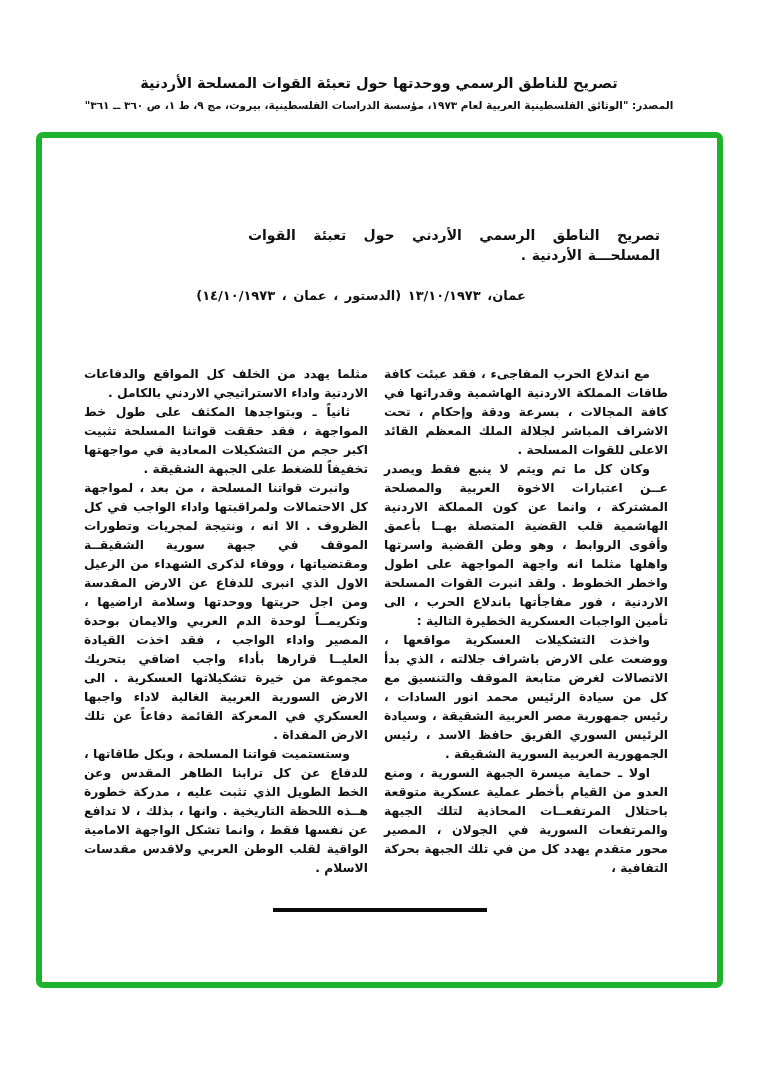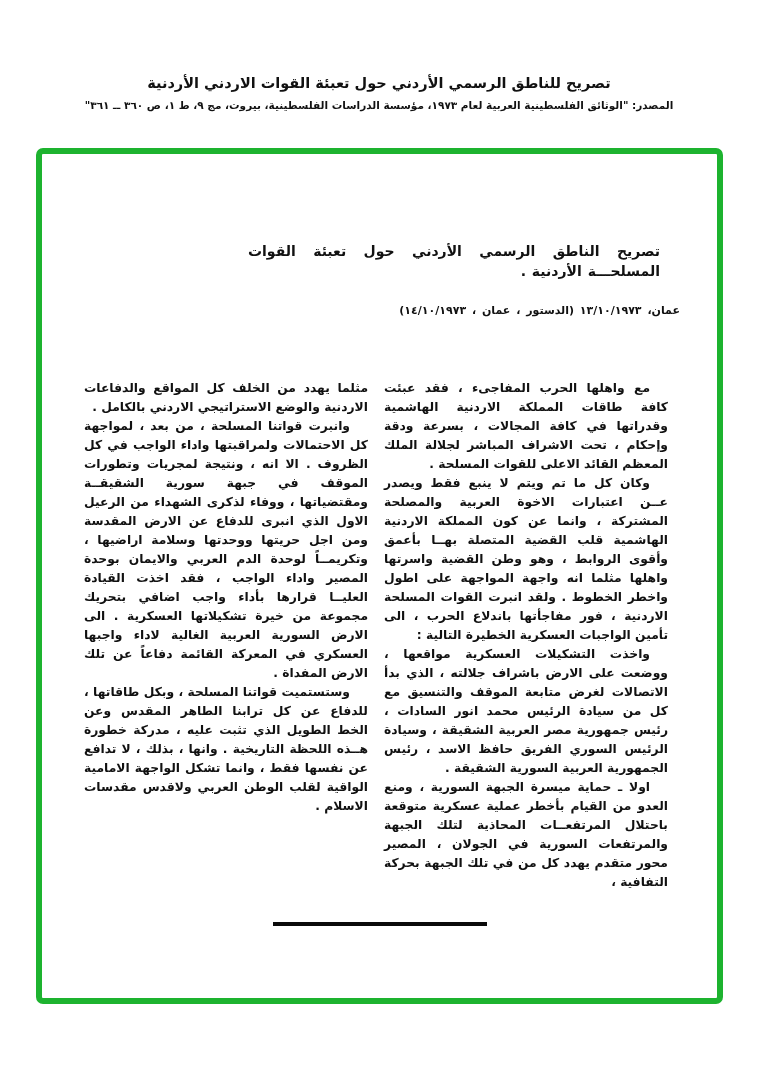--- a/index.html
+++ b/index.html
@@ -27,21 +27,21 @@
   }
   .top-source {
     margin-top: 7px;
     font-size: 10.5px;
     font-weight: 700;
     letter-spacing: 0.2px;
   }
   .green-frame {
     position: absolute;
     left: 36px;
-    top: 148px;
+    top: 132px;
     width: 687px;
     height: 856px;
     border: 6px solid #1db32f;
     border-radius: 7px;
     box-sizing: border-box;
     background: #ffffff;
   }
   .doc {
     direction: rtl;
     position: relative;
@@ -52,23 +52,24 @@
     margin: 88px 57px 0 0;
     width: 412px;
     font-size: 14px;
     line-height: 19.5px;
     font-weight: 700;
     text-align: justify;
     word-spacing: 1px;
   }
   .doc-dateline {
     margin: 23px 37px 0 0;
-    font-size: 11px;
+    font-size: 13px;
     font-weight: 700;
     word-spacing: 2px;
+    text-align: center;
   }
   .doc-columns {
     display: flex;
     gap: 16px;
     margin: 62px 49px 0 42px;
   }
   .col {
     flex: 1 1 0;
     font-size: 12.3px;
     line-height: 19px;
@@ -86,36 +87,37 @@
     width: 214px;
     height: 4px;
     background: #0a0a0a;
     margin: 30px auto 0 auto;
   }
 </style>
 </head>
 <body>
 
 <div class="page-header">
-  <div class="top-title">تصريح للناطق الرسمي الأردني حول تعبئة القوات الاردني الأردنية</div>
+  <div class="top-title">تصريح للناطق الرسمي ووحدتها حول تعبئة القوات المسلحة الأردنية</div>
   <div class="top-source">المصدر: "الوثائق الفلسطينية العربية لعام ١٩٧٣، مؤسسة الدراسات الفلسطينية، بيروت، مج ٩، ط ١، ص ٣٦٠ ــ ٣٦١"</div>
 </div>
 
 <div class="green-frame">
   <div class="doc">
     <div class="doc-heading">تصريح الناطق الرسمي الأردني حول تعبئة القوات المسلحـــة الأردنية .</div>
     <div class="doc-dateline">عمان، ١٣/١٠/١٩٧٣ (الدستور ، عمان ، ١٤/١٠/١٩٧٣)</div>
     <div class="doc-columns">
       <div class="col col-right">
-          <p>مع واهلها الحرب المفاجىء ، فقد عبئت كافة طاقات المملكة الاردنية الهاشمية وقدراتها في كافة المجالات ، بسرعة ودقة وإحكام ، تحت الاشراف المباشر لجلالة الملك المعظم القائد الاعلى للقوات المسلحة .</p>
+          <p>مع اندلاع الحرب المفاجىء ، فقد عبئت كافة طاقات المملكة الاردنية الهاشمية وقدراتها في كافة المجالات ، بسرعة ودقة وإحكام ، تحت الاشراف المباشر لجلالة الملك المعظم القائد الاعلى للقوات المسلحة .</p>
           <p>وكان كل ما تم ويتم لا ينبع فقط ويصدر عــن اعتبارات الاخوة العربية والمصلحة المشتركة ، وانما عن كون المملكة الاردنية الهاشمية قلب القضية المتصلة بهــا بأعمق وأقوى الروابط ، وهو وطن القضية واسرتها واهلها مثلما انه واجهة المواجهة على اطول واخطر الخطوط . ولقد انبرت القوات المسلحة الاردنية ، فور مفاجأتها باندلاع الحرب ، الى تأمين الواجبات العسكرية الخطيرة التالية :</p>
           <p>واخذت التشكيلات العسكرية مواقعها ، ووضعت على الارض باشراف جلالته ، الذي بدأ الاتصالات لغرض متابعة الموقف والتنسيق مع كل من سيادة الرئيس محمد انور السادات ، رئيس جمهورية مصر العربية الشقيقة ، وسيادة الرئيس السوري الفريق حافظ الاسد ، رئيس الجمهورية العربية السورية الشقيقة .</p>
           <p>اولا ـ حماية ميسرة الجبهة السورية ، ومنع العدو من القيام بأخطر عملية عسكرية متوقعة باحتلال المرتفعــات المحاذية لتلك الجبهة والمرتفعات السورية في الجولان ، المصير محور متقدم يهدد كل من في تلك الجبهة بحركة التفافية ،</p>
         </div>
       <div class="col col-left">
-          <p>مثلما يهدد من الخلف كل المواقع والدفاعات الاردنية والوضع الاستراتيجي الاردني بالكامل .</p>
+          <p>مثلما يهدد من الخلف كل المواقع والدفاعات الاردنية واداء الاستراتيجي الاردني بالكامل .</p>
+          <p>ثانياً ـ وبتواجدها المكثف على طول خط المواجهة ، فقد حققت قواتنا المسلحة تثبيت اكبر حجم من التشكيلات المعادية في مواجهتها تخفيفاً للضغط على الجبهة الشقيقة .</p>
           <p>وانبرت قواتنا المسلحة ، من بعد ، لمواجهة كل الاحتمالات ولمراقبتها واداء الواجب في كل الظروف . الا انه ، ونتيجة لمجريات وتطورات الموقف في جبهة سورية الشقيقــة ومقتضياتها ، ووفاء لذكرى الشهداء من الرعيل الاول الذي انبرى للدفاع عن الارض المقدسة ومن اجل حريتها ووحدتها وسلامة اراضيها ، وتكريمــاً لوحدة الدم العربي والايمان بوحدة المصير واداء الواجب ، فقد اخذت القيادة العليــا قرارها بأداء واجب اضافي بتحريك مجموعة من خيرة تشكيلاتها العسكرية . الى الارض السورية العربية الغالية لاداء واجبها العسكري في المعركة القائمة دفاعاً عن تلك الارض المفداة .</p>
           <p>وستستميت قواتنا المسلحة ، وبكل طاقاتها ، للدفاع عن كل ترابنا الطاهر المقدس وعن الخط الطويل الذي تثبت عليه ، مدركة خطورة هــذه اللحظة التاريخية . وانها ، بذلك ، لا تدافع عن نفسها فقط ، وانما تشكل الواجهة الامامية الواقية لقلب الوطن العربي ولاقدس مقدسات الاسلام .</p>
         </div>
     </div>
     <div class="end-rule"></div>
   </div>
 </div>
 
 </body></html>

